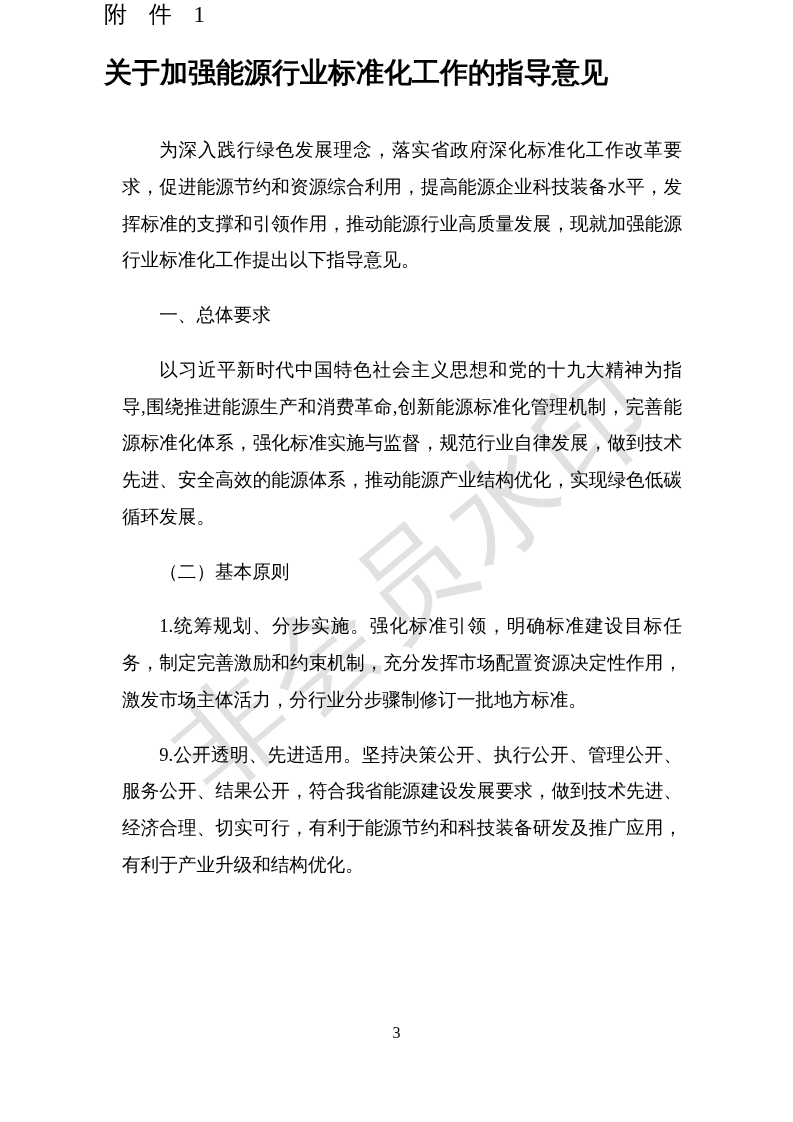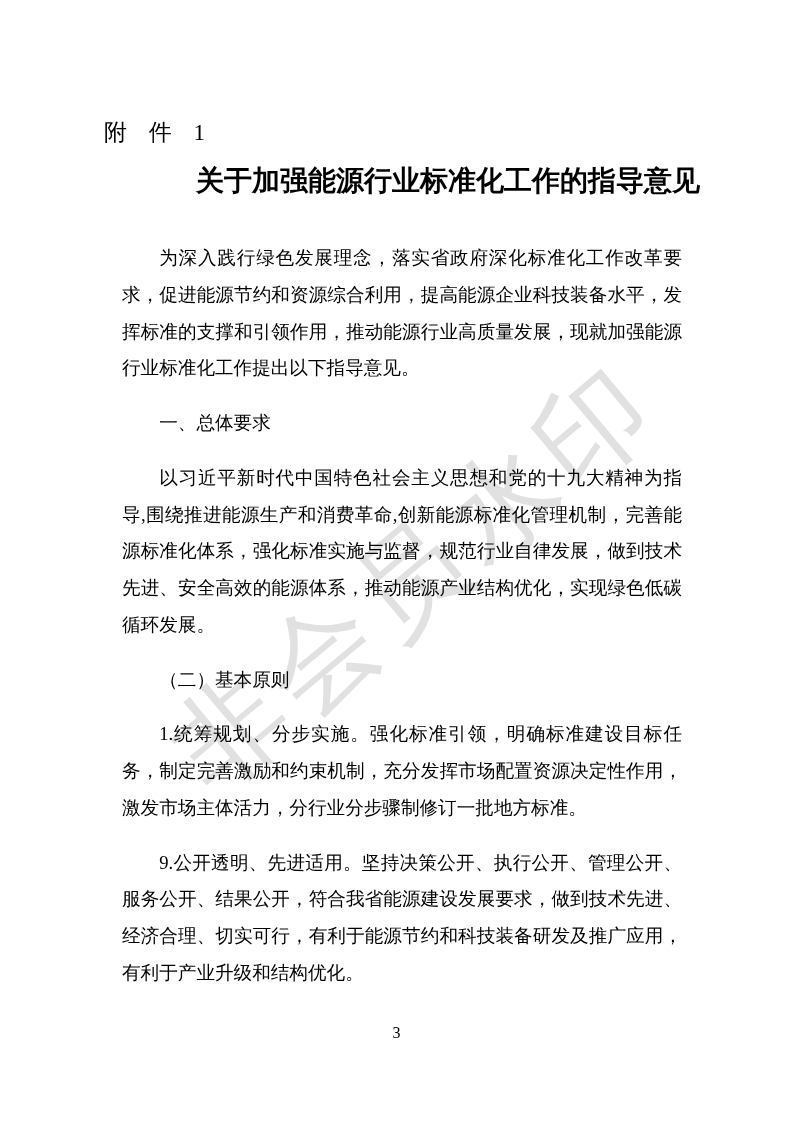--- a/index.html
+++ b/index.html
@@ -29,30 +29,29 @@
     user-select: none;
   }
   .content {
     position: absolute;
     left: 104px;
     top: 0;
     width: 596px;
     z-index: 1;
   }
   .attachment-label {
-    margin-top: 118px;
     font-size: 23px;
     letter-spacing: 8px;
     line-height: 30px;
   }
   .doc-title {
-    margin-top: 16px;
+    margin-top: 26px;
     font-size: 28px;
     font-weight: bold;
-    text-align: right;
+    text-align: left;
     line-height: 34px;
   }
   .body-block {
     margin-top: 42px;
     font-size: 18.6px;
     line-height: 36.75px;
     text-align: justify;
     text-justify: inter-character;
   }
   .body-block p {

